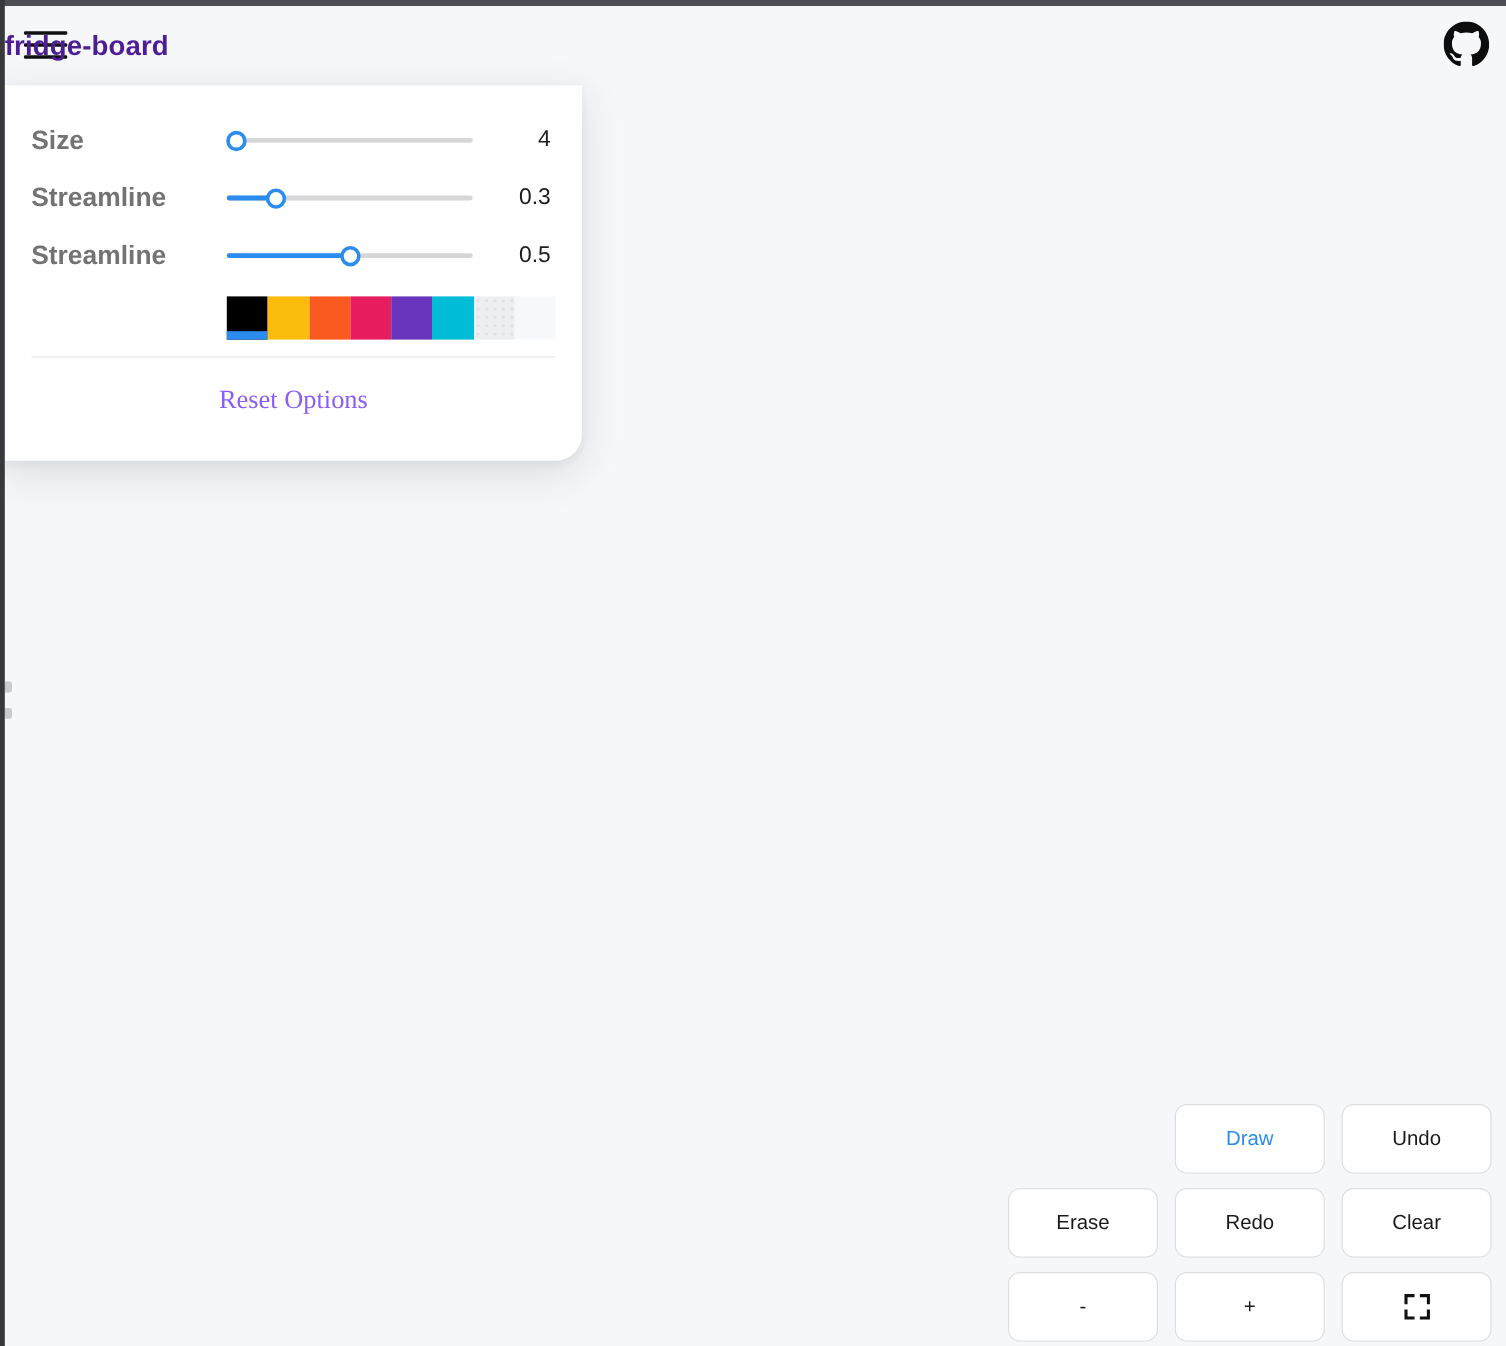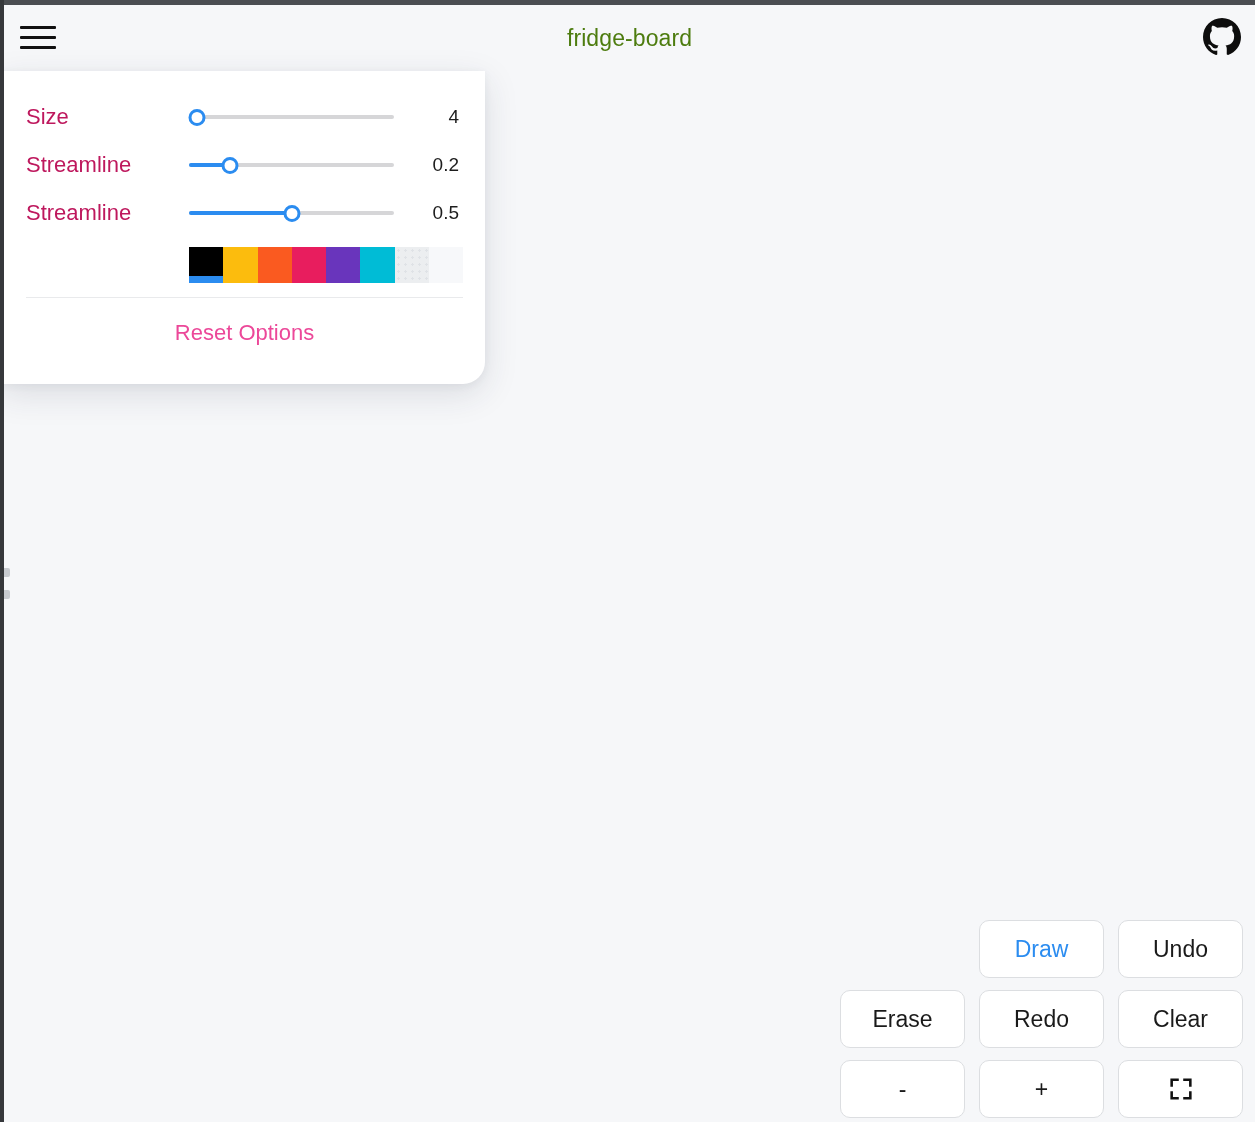--- a/index.html
+++ b/index.html
@@ -69,24 +69,24 @@
     width: 36px;
     height: 3px;
     background: #111111;
     border-radius: 1px;
   }
 
   #app-title {
     position: absolute;
     left: 0; right: 0;
     top: 20px;
-    text-align: center;
+    text-align: left;
     font-size: 23px;
-    font-weight: 400;
-    color: #4d7c0f;
+    font-weight: 700;
+    color: #4c1d95;
     letter-spacing: 0.1px;
   }
 
   #github-link {
     position: absolute;
     right: 14px; top: 13px;
     width: 38px; height: 38px;
     display: block;
     cursor: pointer;
   }
@@ -108,22 +108,22 @@
   .option-row {
     display: flex;
     align-items: center;
     height: 48px;
   }
 
   .option-label {
     width: 163px;
     flex: 0 0 163px;
     font-size: 22px;
-    color: #be185d;
-    font-weight: 400;
+    color: #737373;
+    font-weight: 700;
   }
 
   .slider-wrap {
     flex: 0 0 205px;
     width: 205px;
     position: relative;
     height: 22px;
     display: flex;
     align-items: center;
     cursor: pointer;
@@ -210,26 +210,26 @@
   #panel-divider {
     height: 1px;
     background: #e9eaec;
     margin: 4px 0 0 0;
   }
 
   #reset-options {
     display: block;
     width: 100%;
     font-size: 22px;
-    color: #ec4899;
+    color: #8b5cf6;
     padding: 22px 0 10px 0;
     background: transparent;
     border: none;
     cursor: pointer;
-    font-family: Liberation Sans, sans-serif;
+    font-family: Liberation Serif, serif;
   }
 
   
   #drawer-handle {
     position: absolute;
     left: 0; top: 563px;
     width: 6px; height: 40px;
     z-index: 20;
   }
   #drawer-handle span {
@@ -258,21 +258,21 @@
     display: grid;
     grid-template-columns: 125px 125px 125px;
     gap: 12px 14px;
     z-index: 50;
   }
   .tool-btn {
     height: 58px;
     background: #ffffff;
     border: 1px solid #dcdee1;
     border-radius: 10px;
-    font-size: 23px;
+    font-size: 17px;
     font-family: "Liberation Sans", sans-serif;
     color: #1a1a1a;
     cursor: pointer;
     display: flex;
     align-items: center;
     justify-content: center;
     padding: 0;
   }
   .tool-btn.active { color: #2b8cf0; }
   .tool-btn.empty-slot {
@@ -333,21 +333,21 @@
       <div class="option-value">4</div>
     </div>
 
     <div class="option-row">
       <div class="option-label">Streamline</div>
       <div class="slider-wrap">
         <div class="slider-track"></div>
         <div class="slider-fill" style="width: 20%;"></div>
         <div class="slider-thumb" style="left: 20%;"></div>
       </div>
-      <div class="option-value">0.2</div>
+      <div class="option-value">0.3</div>
     </div>
 
     <div class="option-row">
       <div class="option-label">Streamline</div>
       <div class="slider-wrap">
         <div class="slider-track"></div>
         <div class="slider-fill" style="width: 50%;"></div>
         <div class="slider-thumb" style="left: 50%;"></div>
       </div>
       <div class="option-value">0.5</div>

